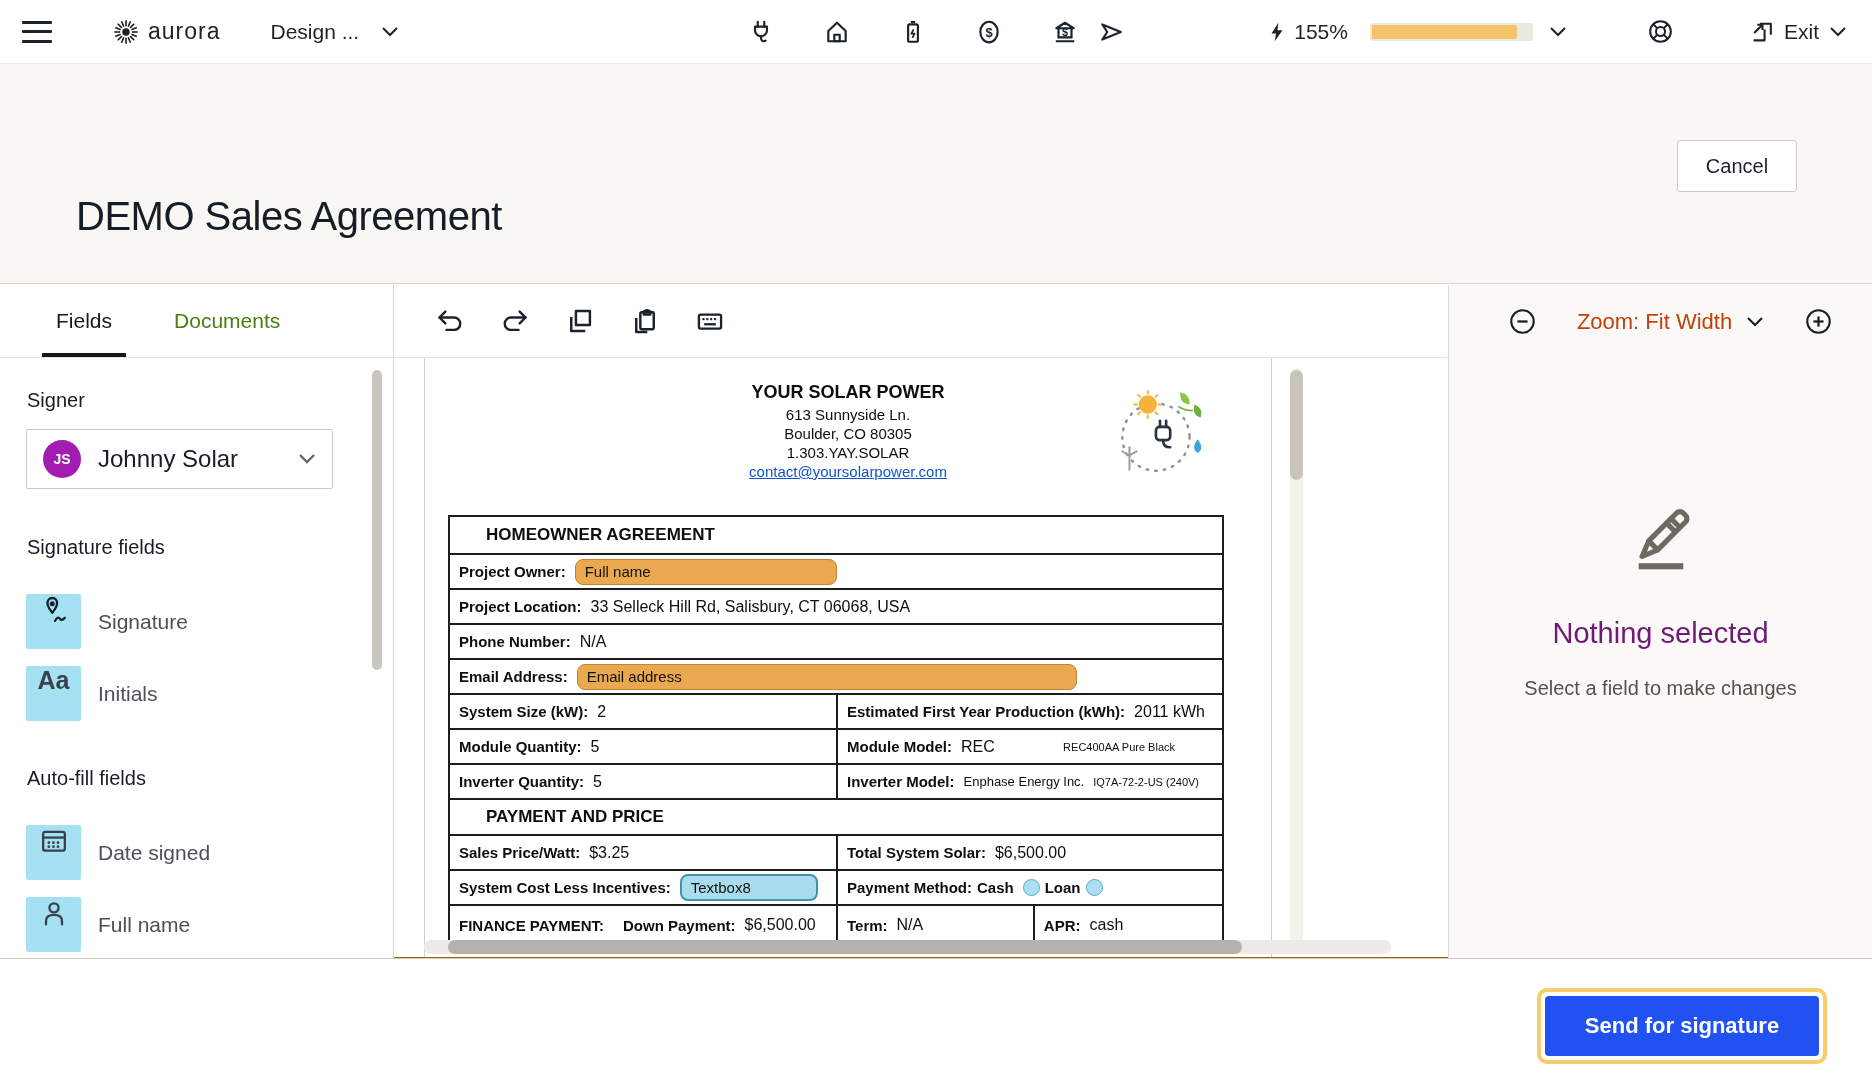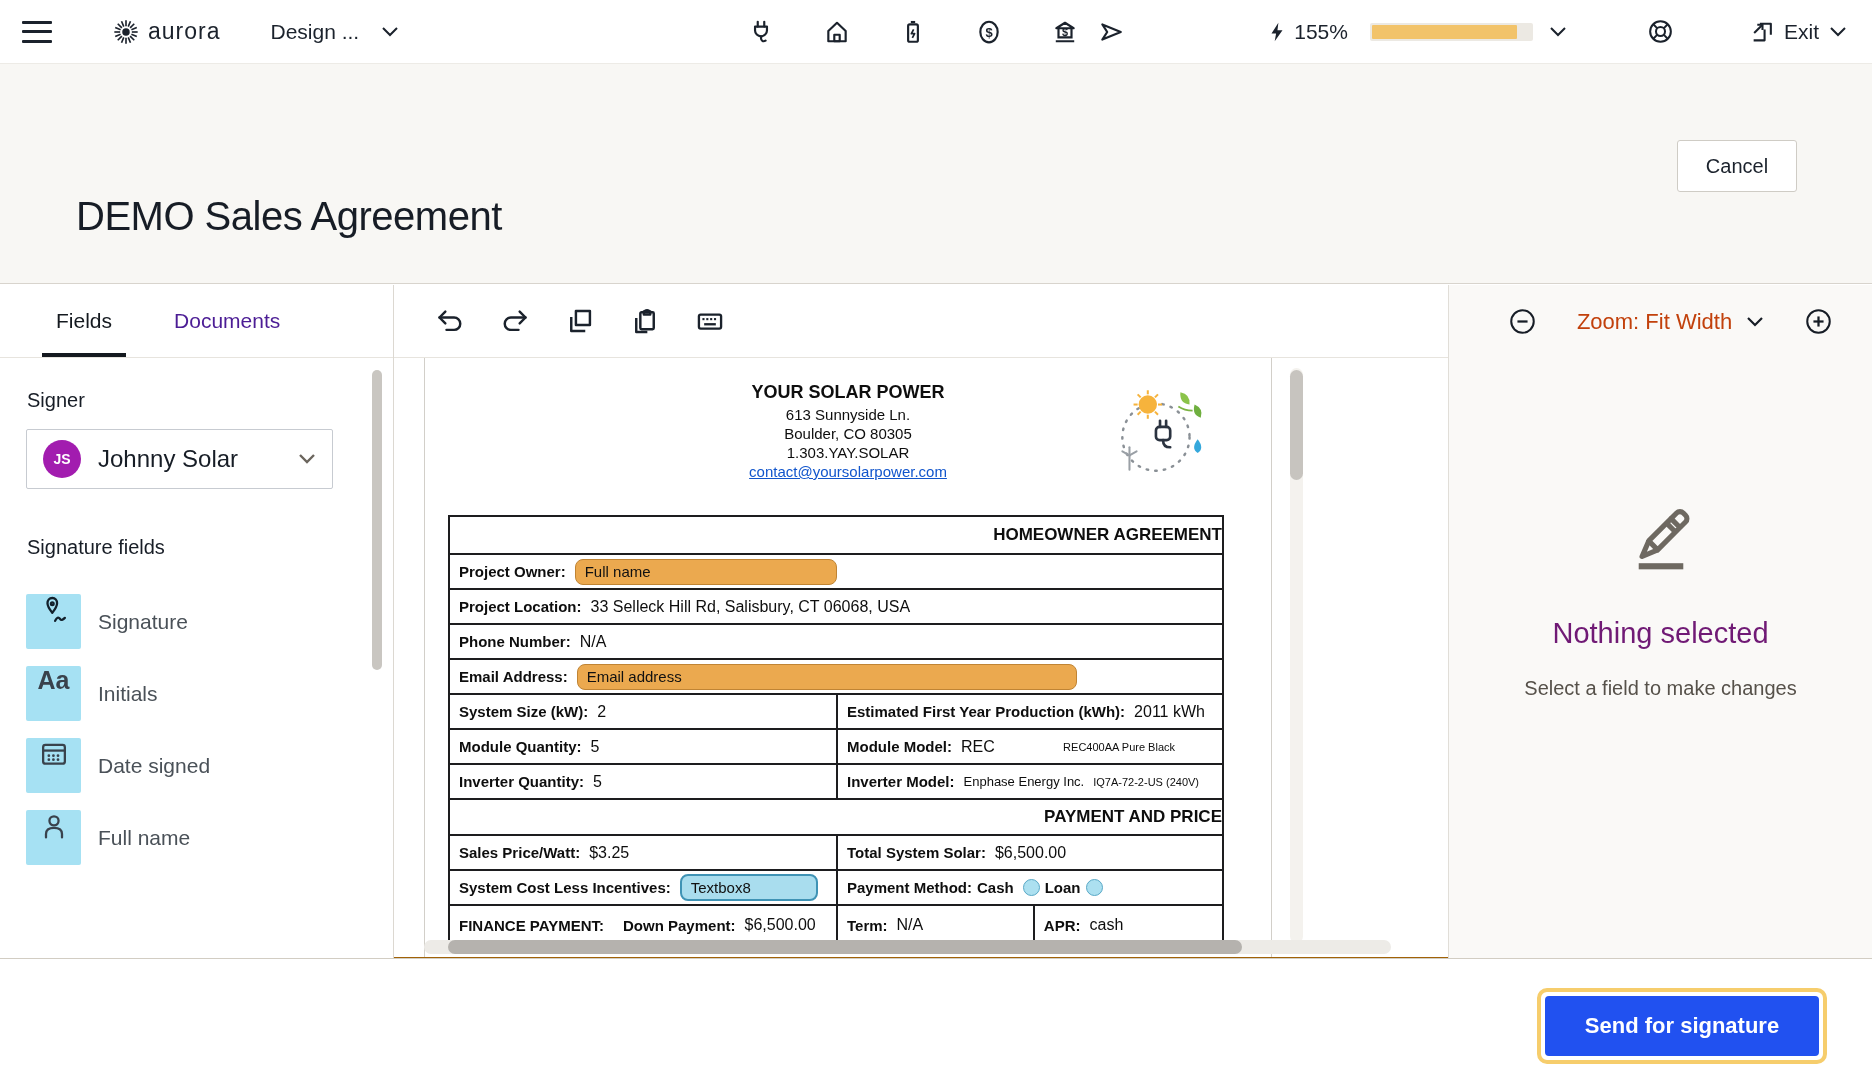--- a/index.html
+++ b/index.html
@@ -36,21 +36,21 @@
                 border:1px solid #cfccc5; border-radius:3px; font-size:20px; color:#1b222c;
                 display:flex; align-items:center; justify-content:center; cursor:pointer; }
 
   
   .main { position:absolute; top:285px; left:0; width:1872px; height:673px; display:flex; }
 
   
   .left-panel { position:relative; width:394px; height:100%; background:#ffffff; border-right:1px solid #dcd8d1; }
   .tabs-row { height:73px; border-bottom:1px solid #e7e4de; display:flex; align-items:stretch; padding-left:42px; gap:34px; }
   .tab { display:flex; align-items:center; padding:0 14px; font-size:21px; color:#8d8press0; cursor:pointer; }
-  .tab { color:#4c1d95; }
+  .tab { color:#4d7c0f; }
   .tab.active { color:#14191f; box-shadow:inset 0 -4px 0 #14191f; }
   .lp-section { padding-left:27px; }
   .lp-label { font-size:20px; color:#171d26; }
   .signer-label { margin-top:31px; }
   .signer-box { margin:17px 0 0 26px; width:307px; height:60px; border:1px solid #c7cbd1; border-radius:2px;
                 display:flex; align-items:center; padding:0 16px; cursor:pointer; background:#fff; }
   .avatar { width:38px; height:38px; border-radius:50%; background:#a21caf; color:#ffffff; font-weight:bold;
             font-size:14px; display:flex; align-items:center; justify-content:center; }
   .signer-name { font-size:24px; color:#171d26; margin-left:17px; }
   .signer-box .chev { margin-left:auto; }
@@ -76,21 +76,21 @@
   .doc { font-family:"Liberation Sans", sans-serif; color:#0e0e0e; }
   .company { text-align:center; padding-top:25px; line-height:19px; }
   .company .c-name { font-size:18px; font-weight:bold; margin-bottom:3px; }
   .company .c-line { font-size:15px; }
   .company a.c-mail { color:#1155cc; font-size:15px; text-decoration:underline; cursor:pointer; }
   .doc-logo { position:absolute; right:56px; top:22px; }
 
   .doc-table { position:absolute; left:23px; top:157px; width:776px; border:2px solid #1d1d1f; background:#fff; }
   .tr { border-top:2px solid #1d1d1f; display:flex; align-items:stretch; min-height:35px; }
   .tr:first-child { border-top:none; }
-  .tr.title-row { min-height:36px; align-items:center; justify-content:flex-end; font-weight:bold; font-size:17px;padding-left:36px; }
+  .tr.title-row { min-height:36px; align-items:center; justify-content:flex-start; font-weight:bold; font-size:17px;padding-left:36px; }
   .cell { display:flex; align-items:center; padding:0 9px; gap:9px; flex:1; }
   .cell + .cell { border-left:2px solid #1d1d1f; }
   .cell.w50 { flex:0 0 50%; max-width:50%; }
   .cell.w26 { flex:0 0 25.5%; max-width:25.5%; }
   .cell.w24 { flex:1; }
   .dlab { font-weight:bold; font-size:15px; white-space:nowrap; }
   .dval { font-size:16px; white-space:nowrap; }
   .dsmall { font-size:11px; white-space:nowrap; }
   .push-right { margin-left:auto; margin-right:38px; }
   .field-orange { background:#eba94f; border:1px solid #c08434; border-radius:8px; height:26px; line-height:24px;
@@ -273,20 +273,23 @@
         <span class="fi-label">Signature</span>
       </div>
 
       <div class="field-item">
         <div class="icon-tile">
           <span class="glyph-aa">Aa</span>
         </div>
         <span class="fi-label">Initials</span>
       </div>
 
+      <div class="lp-section">
+        <div class="lp-label autofill-label">Auto-fill fields</div>
+      </div>
 
       <div class="field-item first">
         <div class="icon-tile">
           <svg width="32" height="32" viewBox="0 0 28 28" fill="none" stroke="#39424c" stroke-width="2" stroke-linejoin="round">
             <rect x="4.5" y="6" width="19" height="16.5" rx="2"></rect>
               <line x1="4.5" y1="11" x2="23.5" y2="11"></line>
             <g fill="#39424c" stroke="none">
               <circle cx="9.5" cy="15.5" r="1.2"></circle>
                 <circle cx="13.5" cy="15.5" r="1.2"></circle>
                 <circle cx="17.5" cy="15.5" r="1.2"></circle>

